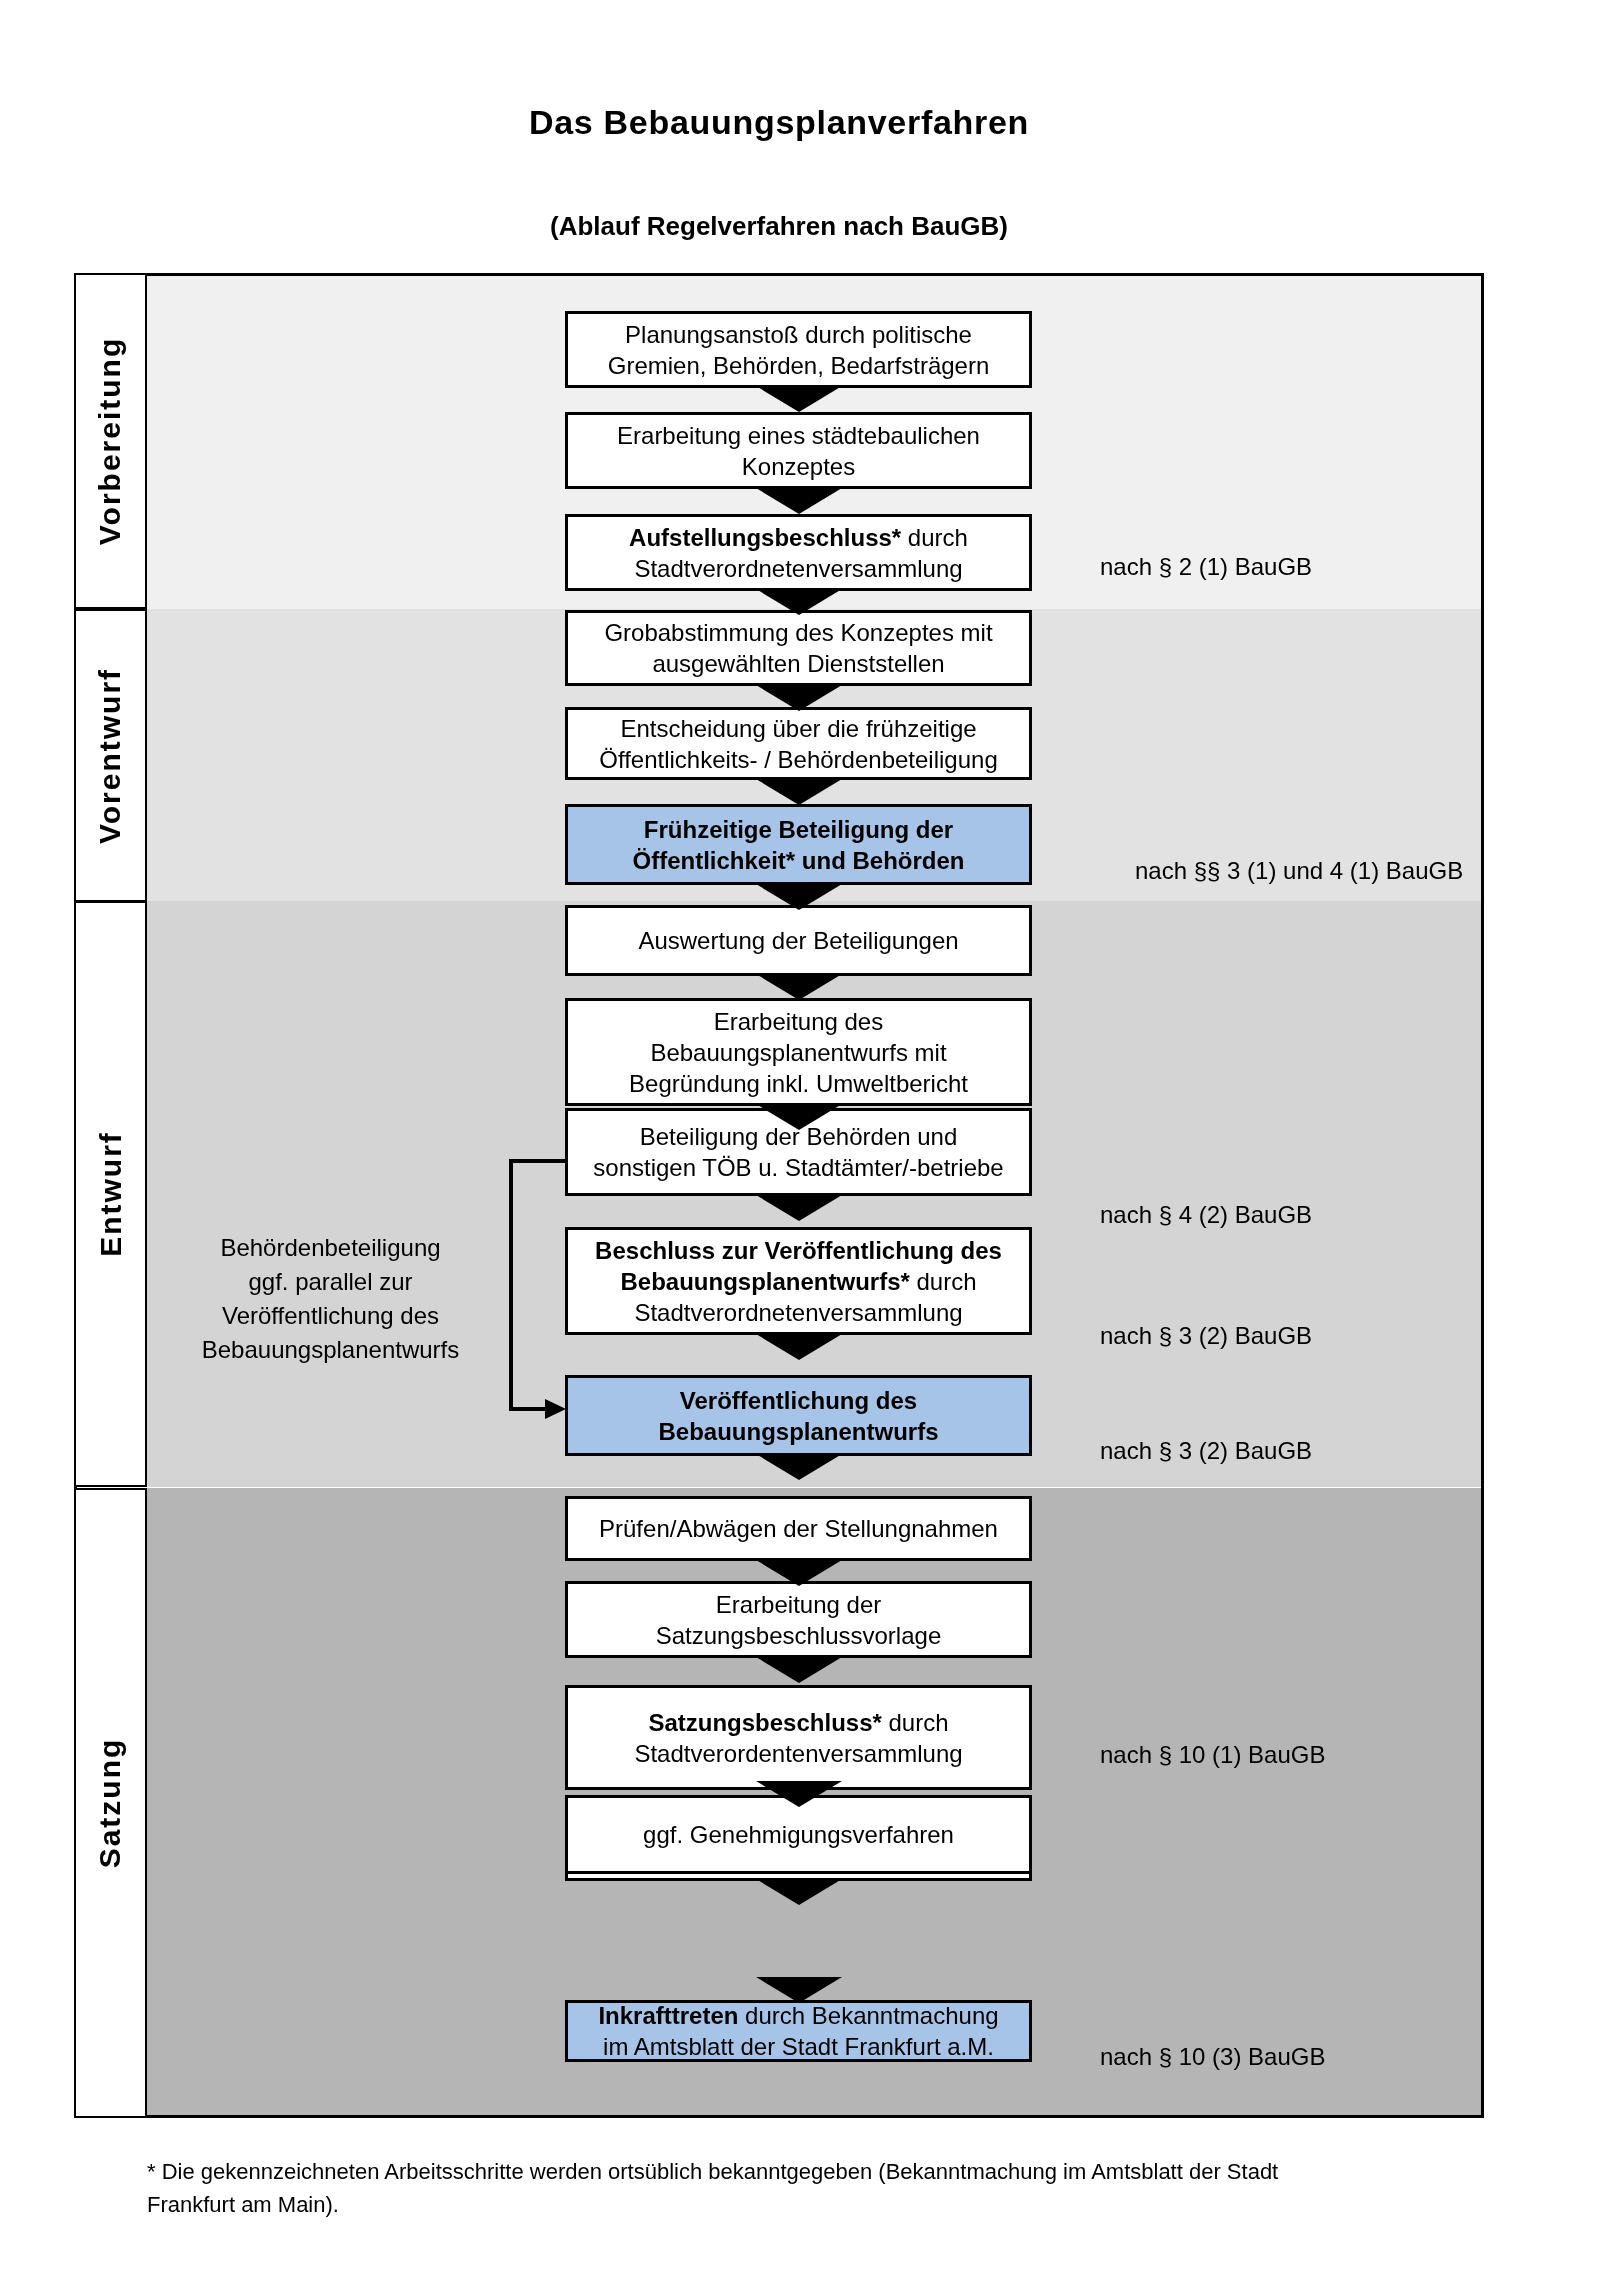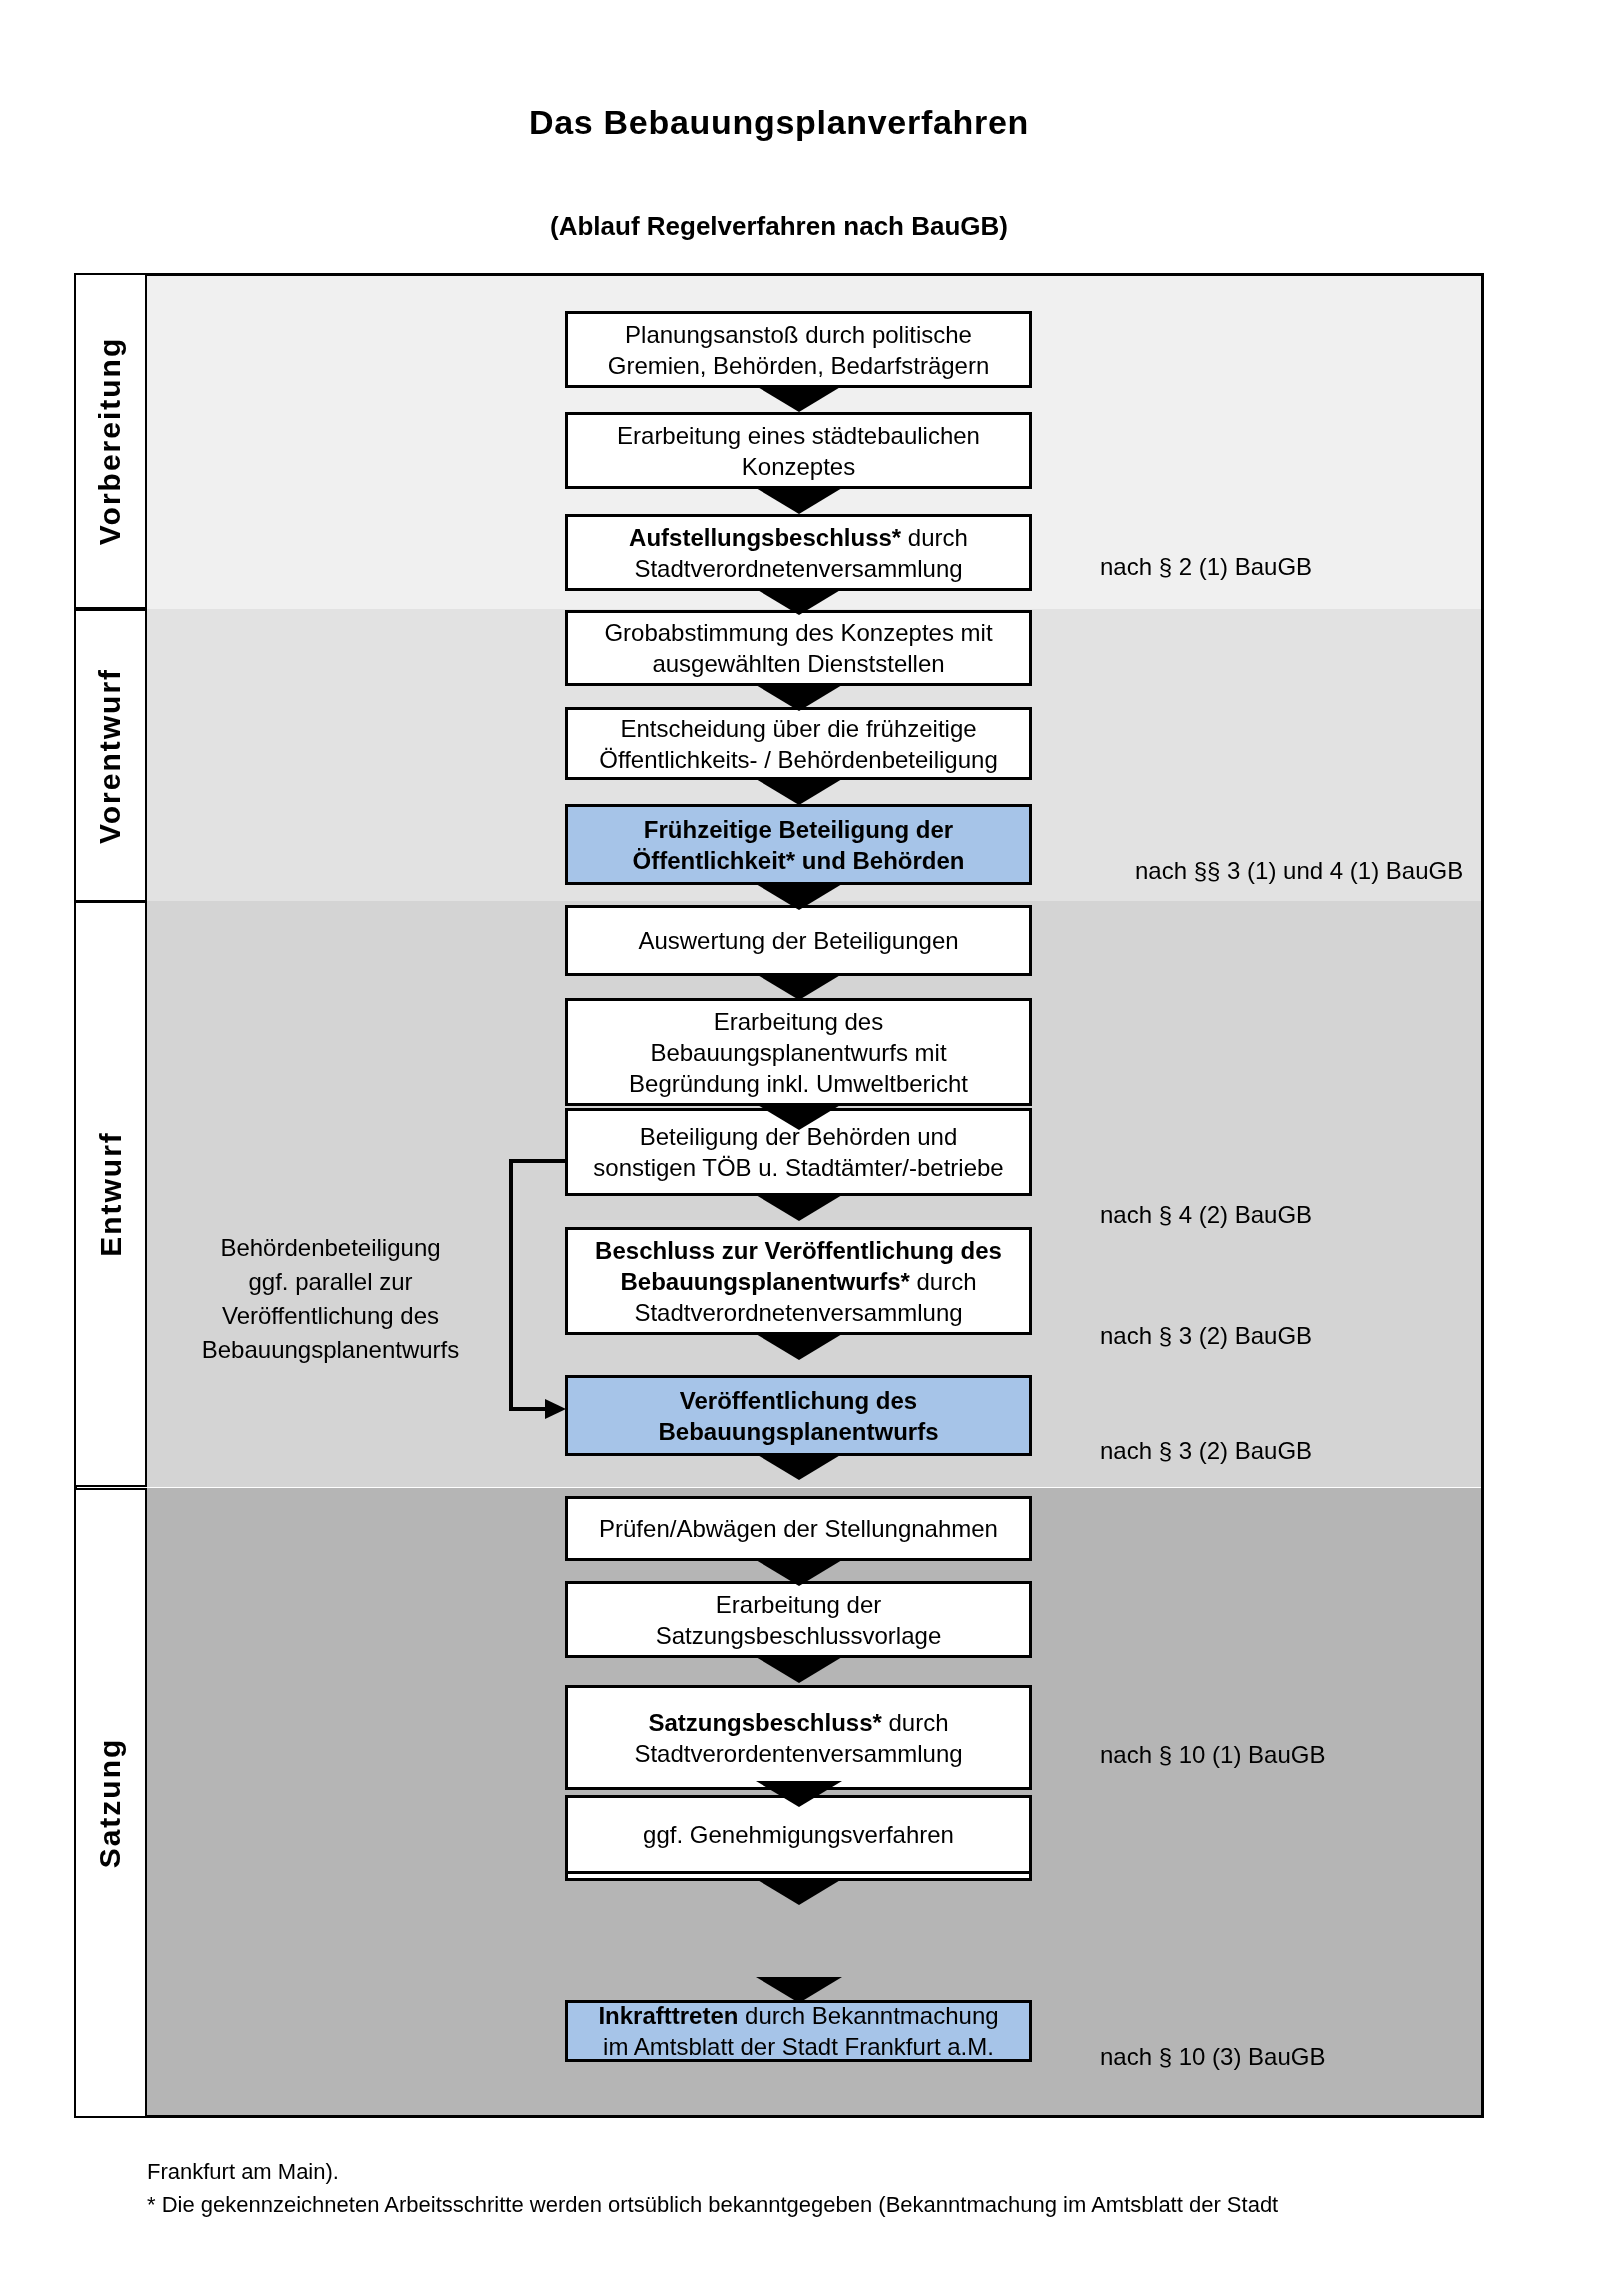--- a/index.html
+++ b/index.html
@@ -187,16 +187,16 @@
 </div>
 <div class="abs arr a16"></div>
 
 <div class="abs step s17 blue">
   <div><span class="b">Inkrafttreten</span><span> durch Bekanntmachung</span></div>
   <div>im Amtsblatt der Stadt Frankfurt a.M.</div>
 </div>
 <div class="abs ref r7">nach § 10 (3) BauGB</div>
 
 <div class="abs footnote">
+  <div>* Die gekennzeichneten Arbeitsschritte werden ortsüblich bekanntgegeben (Bekanntmachung im Amtsblatt der Stadt</div>
   <div>Frankfurt am Main).</div>
-  <div>* Die gekennzeichneten Arbeitsschritte werden ortsüblich bekanntgegeben (Bekanntmachung im Amtsblatt der Stadt</div>
 </div>
 
 
 </body></html>

